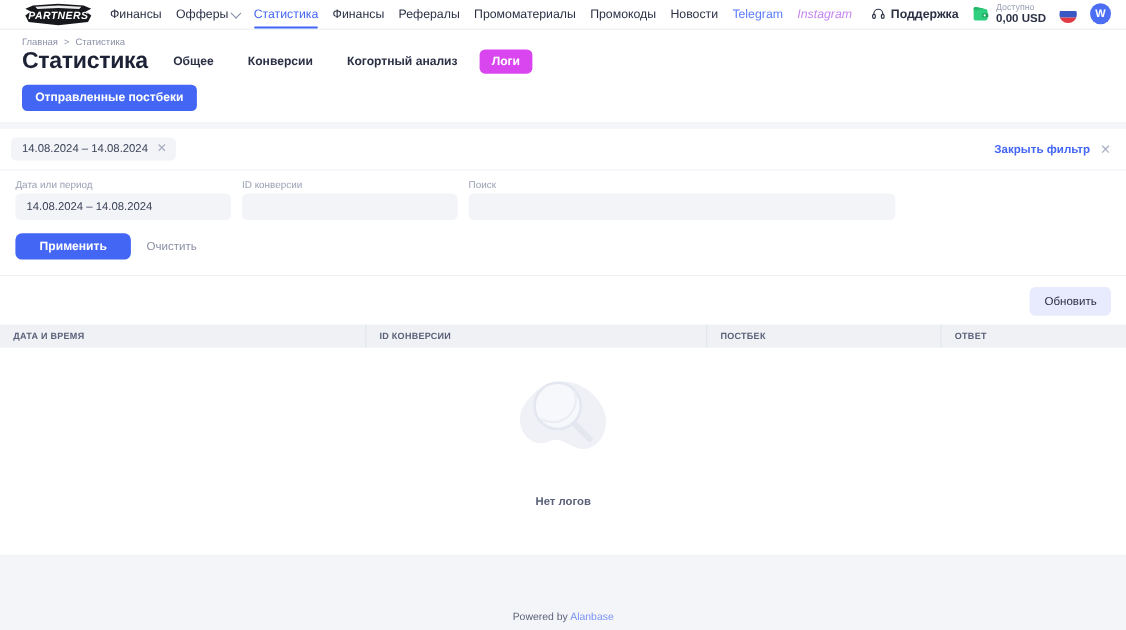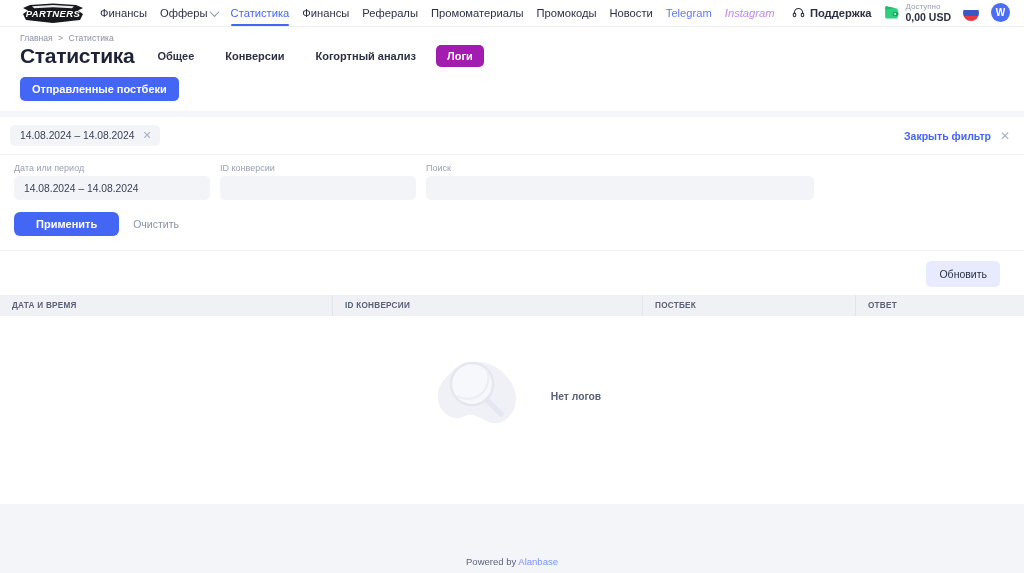--- a/index.html
+++ b/index.html
@@ -146,21 +146,21 @@
   }
   .tab {
     font-size: 11px;
     font-weight: bold;
     color: #2b3045;
     padding: 5px 11px;
     border-radius: 5px;
     cursor: pointer;
     white-space: nowrap;
   }
-  .tab.active { background: #a21caf; color: #ffffff; }
+  .tab.active { background: #d946ef; color: #ffffff; }
 
   .subtab-row { margin-top: 9px; }
   .subtab {
     display: inline-block;
     font-size: 11px;
     font-weight: bold;
     color: #ffffff;
     background: #4366f5;
     padding: 6px 12px;
     border-radius: 5px;
@@ -269,21 +269,21 @@
     font-size: 10.5px;
     color: #8a90a6;
     cursor: pointer;
     font-family: "Liberation Sans", sans-serif;
   }
 
   
   .toolbar {
     display: flex;
     justify-content: flex-end;
-    padding: 10px 24px 8px 14px;
+    padding: 10px 14px 8px 14px;
   }
   .btn-refresh {
     background: #e8ebfd;
     color: #2b3045;
     font-size: 10.5px;
     border: none;
     border-radius: 5px;
     padding: 7px 13px;
     cursor: pointer;
     font-family: "Liberation Sans", sans-serif;
@@ -311,21 +311,21 @@
   .th:last-child { border-right: none; }
   .th.c1 { width: 333px; }
   .th.c2 { width: 310px; }
   .th.c3 { width: 213px; }
   .th.c4 { flex: 1; }
 
   
   .empty {
     height: 160px;
     display: flex;
-    flex-direction: row;
+    flex-direction: column;
     align-items: center;
     justify-content: center;
     gap: 20px;
   }
   .empty-art { width: 108px; height: 100px; display: block; }
   .empty-txt {
     font-size: 10.3px;
     font-weight: bold;
     color: #5a6078;
   }

